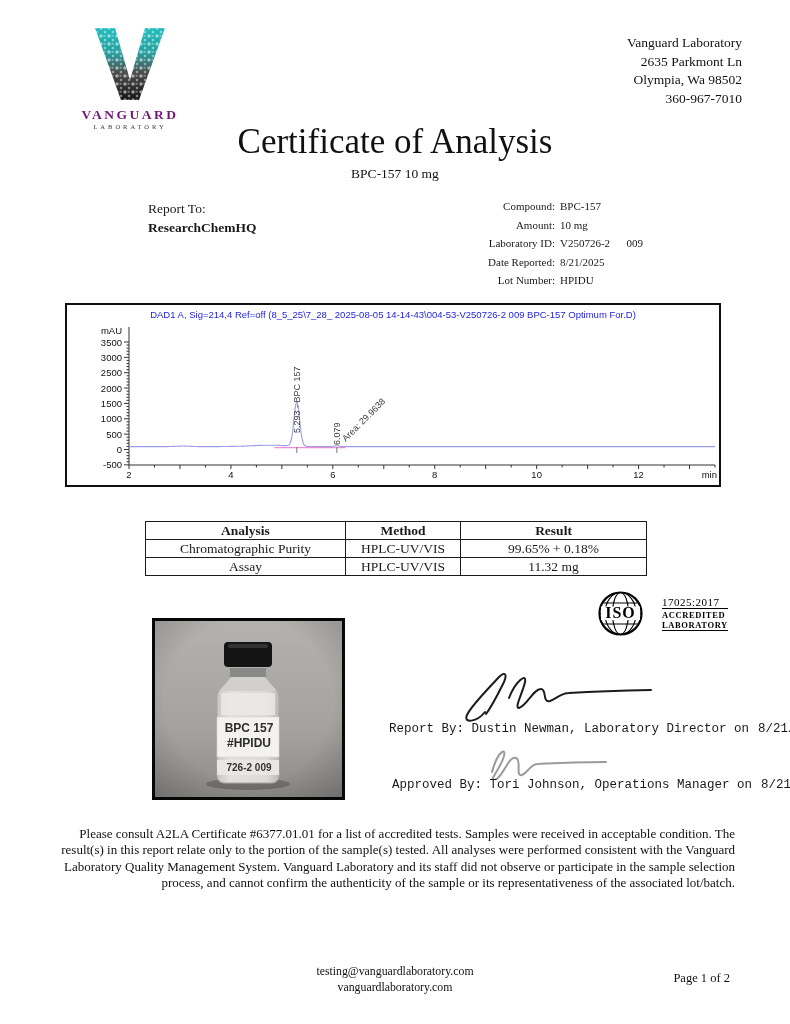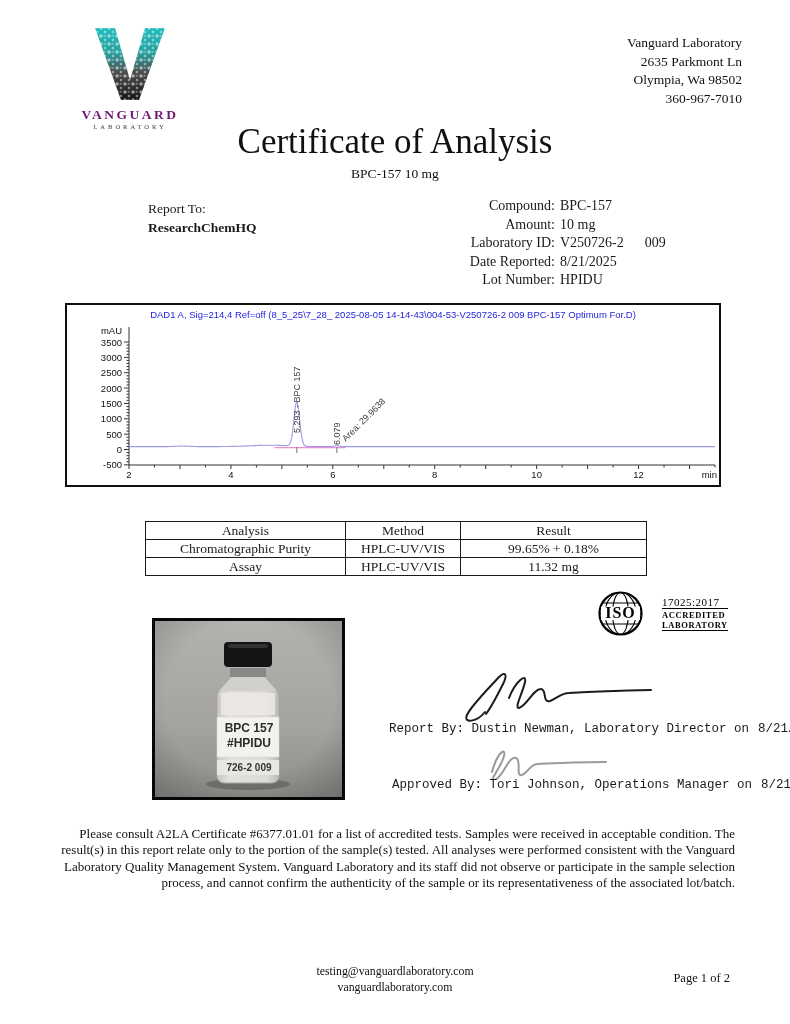--- a/index.html
+++ b/index.html
@@ -11,32 +11,32 @@
   .logo .brand{font-weight:bold;font-size:13.5px;letter-spacing:2.5px;color:#701a75;margin-top:1px;}
   .logo .subbrand{font-size:6.5px;letter-spacing:3px;color:#3a3a3a;margin-top:0px;}
   .address{position:absolute;right:48px;top:34px;text-align:right;font-size:13.5px;line-height:18.5px;color:#111;}
 
   .doc-title{position:absolute;left:0;top:122px;width:100%;text-align:center;font-size:35px;color:#111;}
   .doc-subtitle{position:absolute;left:0;top:166px;width:100%;text-align:center;font-size:13.5px;color:#111;}
 
   .report-to{position:absolute;left:148px;top:199px;font-size:13.5px;line-height:19px;}
   .report-to .name{font-weight:bold;}
 
-  .info-block{position:absolute;left:360px;top:197px;font-size:14px;line-height:18.5px;}
+  .info-block{position:absolute;left:360px;top:197px;font-size:11px;line-height:18.5px;}
   .info-row{display:flex;}
   .info-row .lbl{width:195px;text-align:right;}
   .info-row .val{padding-left:5px;text-align:left;}
 
   
   .chart-box{position:absolute;left:65px;top:303px;width:652px;height:180px;border:2px solid #101010;background:#fff;}
 
   
   table.results{position:absolute;left:145px;top:521px;border-collapse:collapse;font-size:13.5px;}
   table.results th,table.results td{border:1px solid #1a1a1a;text-align:center;padding:0 2px;height:17px;line-height:17px;}
-  table.results th{font-weight:normal;}
+  table.results th{font-weight:bold;}
 
   
   .photo{position:absolute;left:152px;top:618px;width:187px;height:176px;border:3px solid #070707;}
 
   
   .iso-badge{position:absolute;left:597px;top:590px;display:flex;align-items:center;gap:18px;}
   .iso-text{font-family:"Liberation Serif",serif;color:#000;}
   .iso-text .l1{font-size:11px;font-weight:normal;letter-spacing:0.5px;border-bottom:1.5px solid #000;padding-bottom:0px;}
   .iso-text .l2{font-size:8.5px;font-weight:bold;letter-spacing:0.6px;margin-top:1px;}
   .iso-text .l3{font-size:8.5px;font-weight:bold;letter-spacing:0.6px;border-bottom:1.5px solid #000;}

